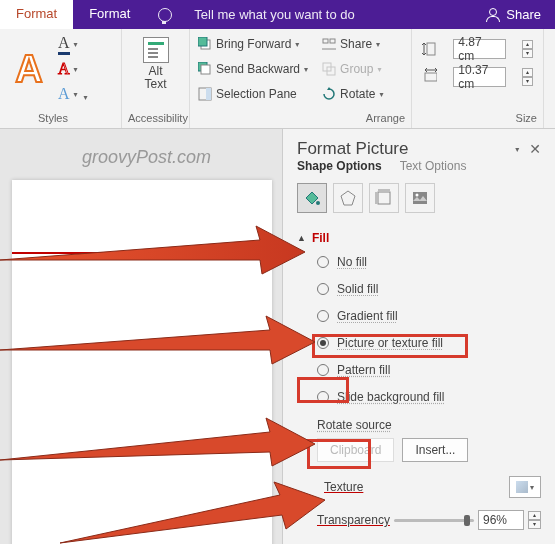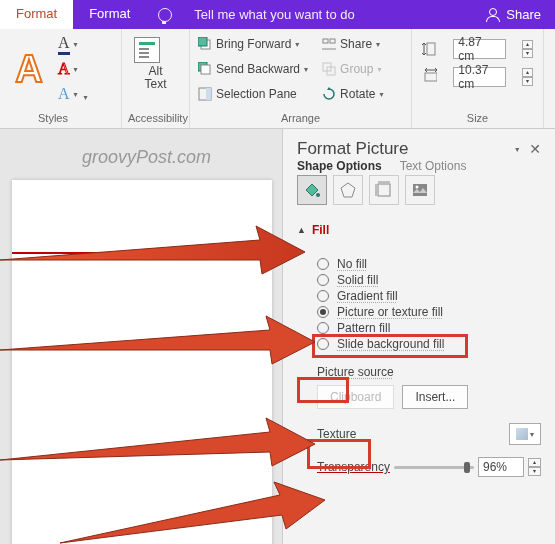--- a/index.html
+++ b/index.html
@@ -1,78 +1,78 @@
 <!DOCTYPE html>
 <html><head>
 <meta charset="utf-8">
 <style>
   * { box-sizing: border-box; margin: 0; padding: 0; }
   body { font-family: "Segoe UI", Arial, sans-serif; font-size: 12px; color: #444; background: #fff; width: 555px; height: 544px; overflow: hidden; position: relative; }
-  .title-bar { height: 29px; background: #6d28d9; display: flex; align-items: stretch; color: #fff; font-size: 13px; }
+  .title-bar { height: 29px; background: #4c1d95; display: flex; align-items: stretch; color: #fff; font-size: 13px; }
   .tab { padding: 6px 16px 0; cursor: pointer; }
   .tab.active { background: #fff; color: #B7472A; }
   .tellme { flex: 1; display: flex; align-items: center; gap: 22px; padding-left: 12px; opacity: .9; }
   .share { display: flex; align-items: center; gap: 6px; padding: 0 14px; }
   .bulb { width: 14px; height: 14px; border: 1.5px solid #fff; border-radius: 50%; position: relative; }
   .bulb:after { content:""; position:absolute; bottom:-3px; left:3px; width:4px; height:3px; background:#fff; }
   .person { width:14px; height:14px; position:relative; }
   .person:before { content:""; position:absolute; top:0; left:3px; width:6px; height:6px; border:1.5px solid #fff; border-radius:50%; }
   .person:after { content:""; position:absolute; bottom:0; left:0; width:12px; height:5px; border:1.5px solid #fff; border-bottom:none; border-radius:7px 7px 0 0; }
 
   .ribbon { height: 100px; background: #F3F3F3; border-bottom: 1px solid #ccc; display: flex; }
   .rgroup { border-right: 1px solid #ddd; display: flex; flex-direction: column; justify-content: space-between; padding: 4px 6px 2px; }
-  .rgroup-label { text-align: center; font-size: 11px; color: #666; padding: 2px 0; }
+  .rgroup-label { text-align: right; font-size: 11px; color: #666; padding: 2px 0; }
   .rrow { display: flex; align-items: center; gap: 4px; }
   .rcol { display: flex; flex-direction: column; gap: 3px; }
   .ritem { display: flex; align-items: center; gap: 4px; height: 22px; padding: 0 2px; white-space: nowrap; font-size: 12px; color: #444; }
   .drop { font-size: 8px; color: #666; }
   .bigA { width:46px; height:46px; display:flex; align-items:center; justify-content:center; }
   .bigA span { font-size:38px; font-weight:bold; color:#fff; -webkit-text-stroke:2px #E8711C; font-family: Arial; }
   .miniA { font-family: "Times New Roman"; font-size: 16px; }
   .ul { text-decoration: underline; text-decoration-color: #C00000; }
-  .alt-text { display:flex; flex-direction:column; gap:2px; padding:4px 6px 0; }
+  .alt-text { display:flex; flex-direction:column; align-items:center; gap:2px; padding:4px 6px 0; }
   .alt-icon { width:26px; height:26px; border:1px solid #888; position:relative; background:#fff; }
   .alt-icon:before { content:""; position:absolute; top:4px; left:4px; right:4px; height:3px; background:#3a7; }
   .alt-icon:after { content:""; position:absolute; top:10px; left:4px; width:10px; height:2px; background:#888; box-shadow:0 4px 0 #888, 0 8px 0 #888; }
 
   .size-input { display:flex; align-items:center; gap:16px; }
   .size-box { width:60px; height:20px; border:1px solid #aaa; background:#fff; display:flex; align-items:center; padding:0 4px; font-size:12px; }
   .spinner { width:13px; display:flex; flex-direction:column; }
   .spinner span { height:9px; border:1px solid #aaa; background:#f8f8f8; font-size:6px; line-height:6px; text-align:center; }
 
   .canvas-area { position:absolute; top:129px; left:0; width:282px; bottom:0; background:#E6E6E6; padding:12px; }
   .watermark { font-size:18px; color:#999; font-style:italic; margin:6px 0 12px 70px; }
   .slide { background:#fff; width:260px; height:380px; box-shadow:0 0 4px rgba(0,0,0,.2); padding:22px 0 0 0; }
   .redline { height:2px; background:#C00000; margin:50px 22px 0 0; }
 
   .pane { position:absolute; top:129px; right:0; width:273px; bottom:0; background:#F3F3F3; border-left:1px solid #ccc; padding:10px 14px; overflow:hidden; }
   .pane-title { font-size:17px; color:#444; display:flex; justify-content:space-between; align-items:center; }
   .pane-x { font-size:14px; color:#666; cursor:pointer; }
-  .pane-tabs { display:flex; gap:18px; font-size:12px; margin-bottom:2px; }
+  .pane-tabs { display:flex; gap:18px; font-size:12px; margin-bottom:10px; }
   .pane-tabs span:first-child { font-weight:bold; color:#333; }
   .pane-tabs span:last-child { color:#888; }
   .icon-tabs { display:flex; gap:6px; margin-bottom:14px; }
   .itab { width:30px; height:30px; border:1px solid #ccc; display:flex; align-items:center; justify-content:center; background:#f3f3f3; }
   .itab.active { background:#e0e0e0; border-color:#999; }
   .itab svg { width:18px; height:18px; }
 
   .section-hdr { display:flex; align-items:center; gap:6px; font-size:12px; font-weight:bold; color:#C00000; padding:4px 0; }
   .tri { font-size:9px; color:#444; }
-  .radio-list { padding:6px 0 6px 20px; display:flex; flex-direction:column; gap:2px; font-size:12px;margin-top:10px; }
+  .radio-list { padding:6px 0 6px 20px; display:flex; flex-direction:column; gap:13px; font-size:12px; }
   .radio-item { display:flex; align-items:center; gap:8px; }
   .radio { width:12px; height:12px; border:1px solid #777; border-radius:50%; display:flex; align-items:center; justify-content:center; flex-shrink:0; }
   .radio.checked:after { content:""; width:6px; height:6px; background:#444; border-radius:50%; }
   .radio-item span { text-decoration: underline dotted #aaa; text-underline-offset: 2px; }
 
   .sub-label { font-size:12px; margin:8px 0 6px 20px; text-decoration: underline dotted #aaa; text-underline-offset: 2px; }
   .btn-row { display:flex; gap:8px; margin-left:20px; }
   .btn { padding:4px 12px; background:#fdfdfd; border:1px solid #aaa; font-size:12px; }
   .btn.disabled { color:#bbb; border-color:#ddd; }
 
-  .tex-row { display:flex; align-items:center; justify-content:space-between; margin:14px 0 0 20px; font-size:12px; }
+  .tex-row { display:flex; align-items:center; justify-content:space-between; margin:14px 0 0 27px; font-size:12px; }
   .tex-dd { width:32px; height:22px; border:1px solid #aaa; background:#fff; display:flex; align-items:center; justify-content:center; gap:2px; }
   .tex-sq { width:12px; height:12px; background:linear-gradient(135deg,#cde,#abc); }
 
   .trans-row { display:flex; align-items:center; gap:4px; margin:12px 0 0 20px; font-size:12px; }
   .slider { flex:1; height:3px; background:#bbb; position:relative; border-radius:2px; }
   .slider:after { content:""; position:absolute; right:4px; top:-4px; width:6px; height:11px; background:#666; border-radius:2px; }
   .pct-box { width:46px; height:20px; border:1px solid #aaa; background:#fff; display:flex; align-items:center; padding:0 4px; font-size:12px; }
 
   .hl { position:absolute; border:3px solid #D63A2C; pointer-events:none; }
 
@@ -287,21 +287,21 @@
     <div class="radio-item">
         <div class="radio"></div>
         <span>Pattern fill</span>
       </div>
     <div class="radio-item">
         <div class="radio"></div>
         <span>Slide background fill</span>
       </div>
   </div>
 
-  <div class="sub-label">Picture source</div>
+  <div class="sub-label">Rotate source</div>
   <div class="btn-row">
     <div class="btn disabled">Clipboard</div>
     <div class="btn">Insert...</div>
   </div>
 
   <div class="tex-row">
     <span class="ul">Texture</span>
     <div class="tex-dd">
         <div class="tex-sq"></div>
         <span class="drop">▾</span>

